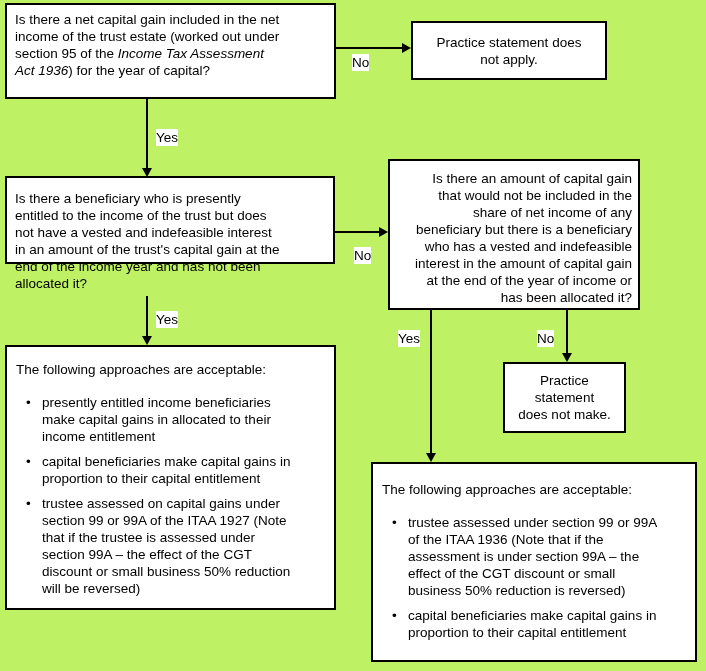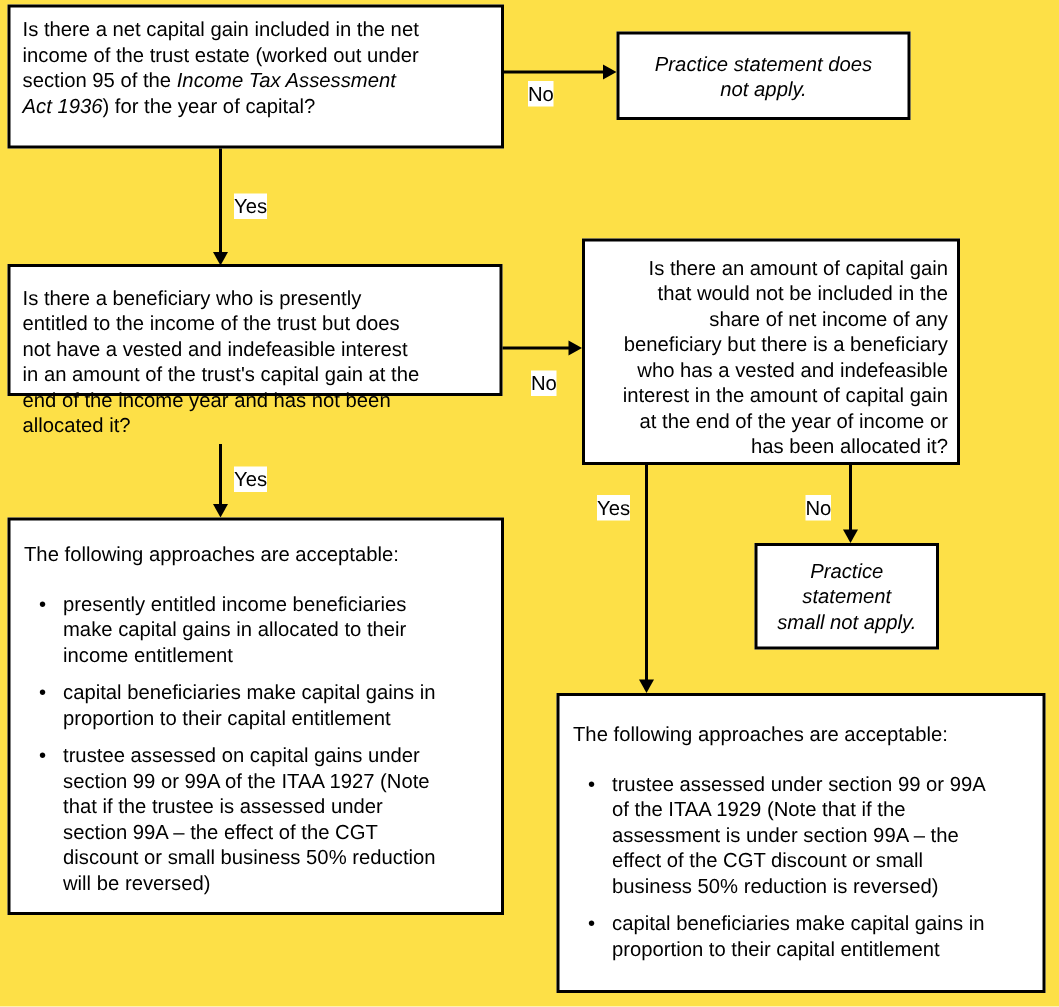--- a/index.html
+++ b/index.html
@@ -1,34 +1,33 @@
 <!DOCTYPE html>
 <html><head>
 <meta charset="utf-8">
 <style>
   html,body{margin:0;padding:0;background:#fff;}
   .canvas{
     position:relative;
     width:706px;height:671px;
-    background:#fde047;
+    background:#bef264;
     font-family:"Liberation Sans","DejaVu Sans",sans-serif;
     font-size:13.5px;line-height:17px;color:#000;
     overflow:hidden;
   }
   .box{
     position:absolute;
     border:2px solid #000;
     background:#fff;
     box-sizing:border-box;
   }
   .qtext{white-space:pre-line;}
   .center-box{
     display:flex;align-items:center;justify-content:center;
     text-align:center;
-    font-style:italic;
   }
   .it{font-style:italic;}
   .hline{position:absolute;height:2px;background:#000;}
   .vline{position:absolute;width:2px;background:#000;}
   .arr-right{
     position:absolute;width:0;height:0;
     border-top:5px solid transparent;
     border-bottom:5px solid transparent;
     border-left:9px solid #000;
   }
@@ -125,29 +124,29 @@
   <div class="arr-down" style="left:426px;top:453px;"></div>
   <div class="lbl" style="left:398px;top:330px;">Yes</div>
 
   <div class="vline" style="left:566px;top:310px;height:44px;"></div>
   <div class="arr-down" style="left:562px;top:353px;"></div>
   <div class="lbl" style="left:537px;top:330px;">No</div>
 
   <div class="box center-box" style="left:503px;top:362px;width:123px;height:71px;">
     <div class="qtext">Practice
 statement
-small not apply.</div>
+does not make.</div>
   </div>
 
   <div class="box" style="left:371px;top:462px;width:326px;height:200px;padding:17px 6px 6px 9px;">
     <p class="title">The following approaches are acceptable:</p>
     <div class="bullet">
       <span class="dot">•</span>
       <span class="btxt">trustee assessed under section 99 or 99A
-of the ITAA 1929 (Note that if the
+of the ITAA 1936 (Note that if the
 assessment is under section 99A – the
 effect of the CGT discount or small
 business 50% reduction is reversed)</span>
     </div>
     <div class="bullet">
       <span class="dot">•</span>
       <span class="btxt">capital beneficiaries make capital gains in
 proportion to their capital entitlement</span>
     </div>
   </div>

